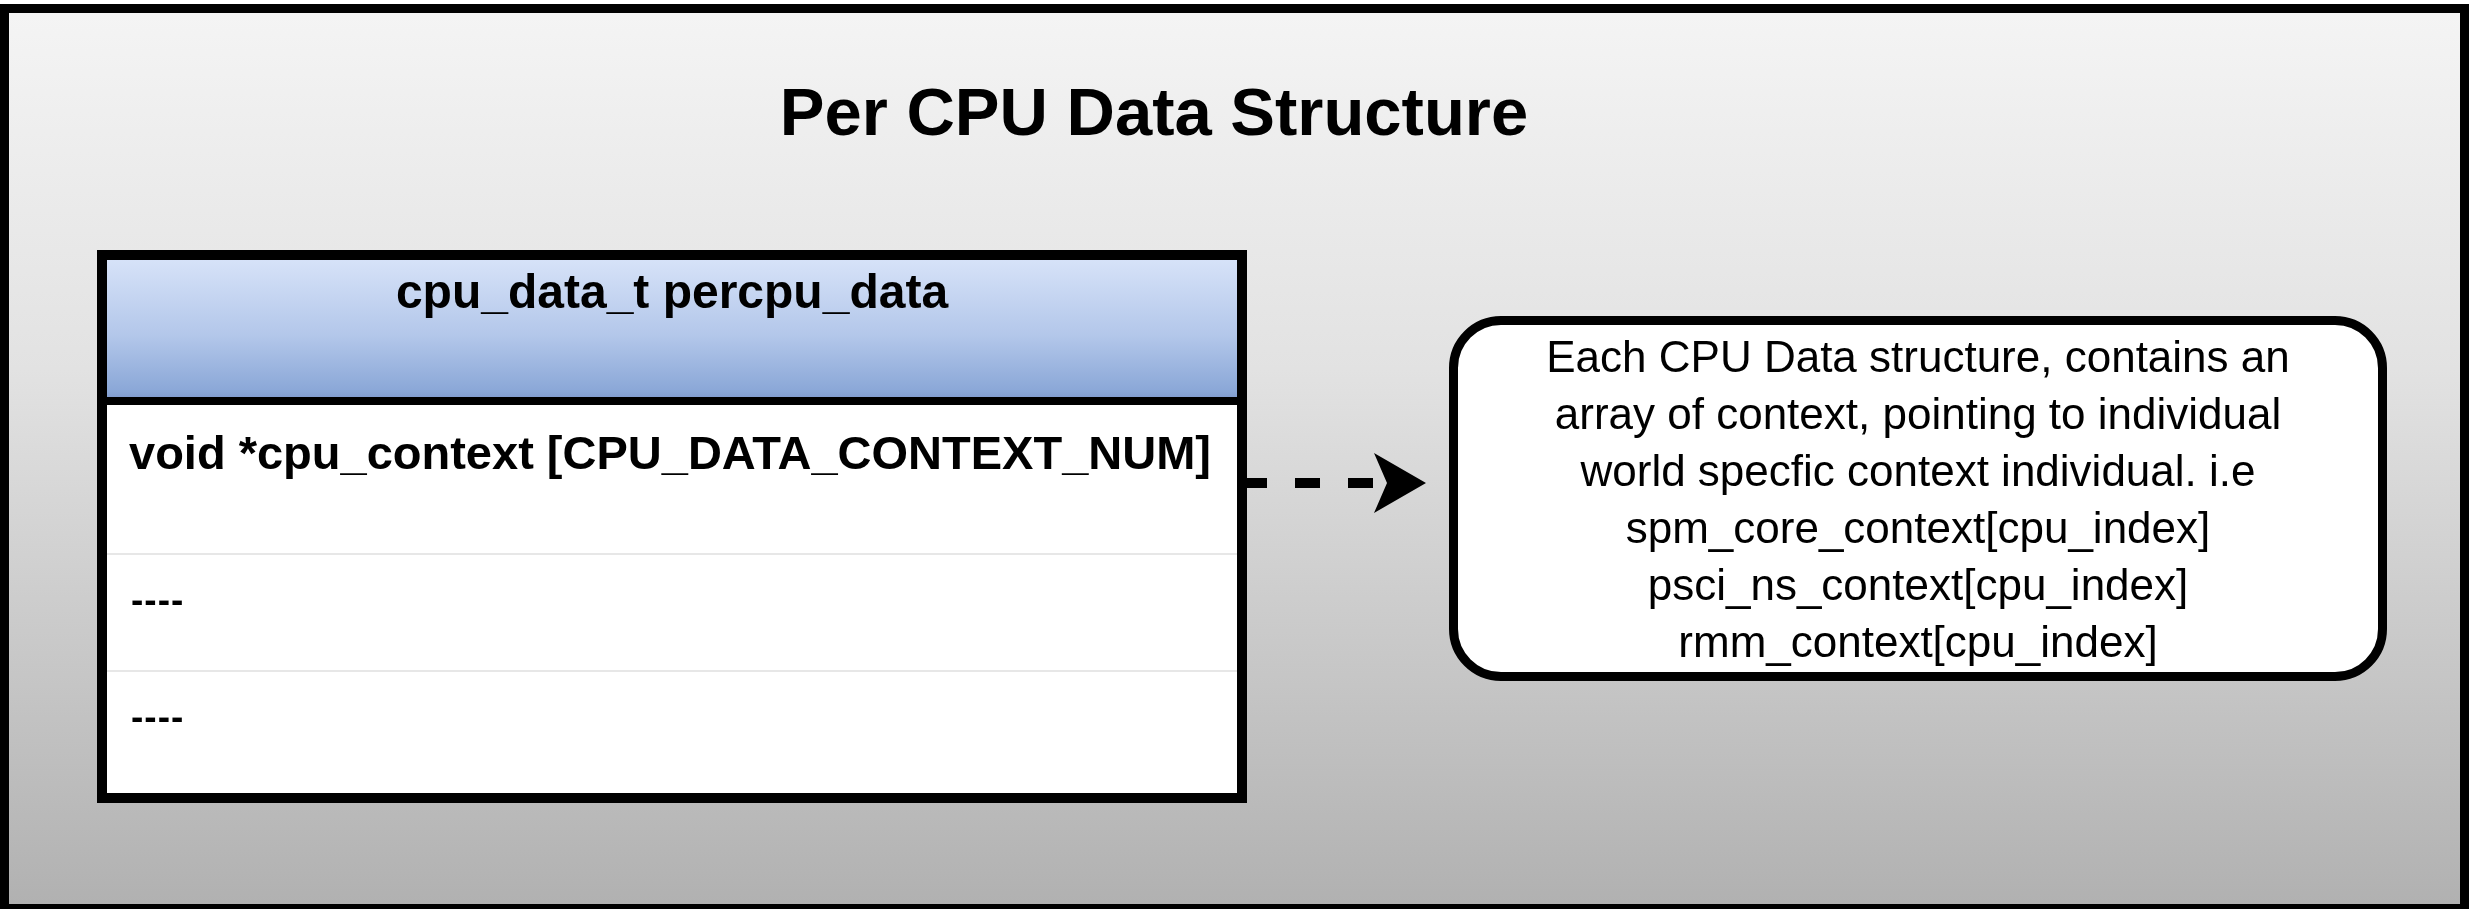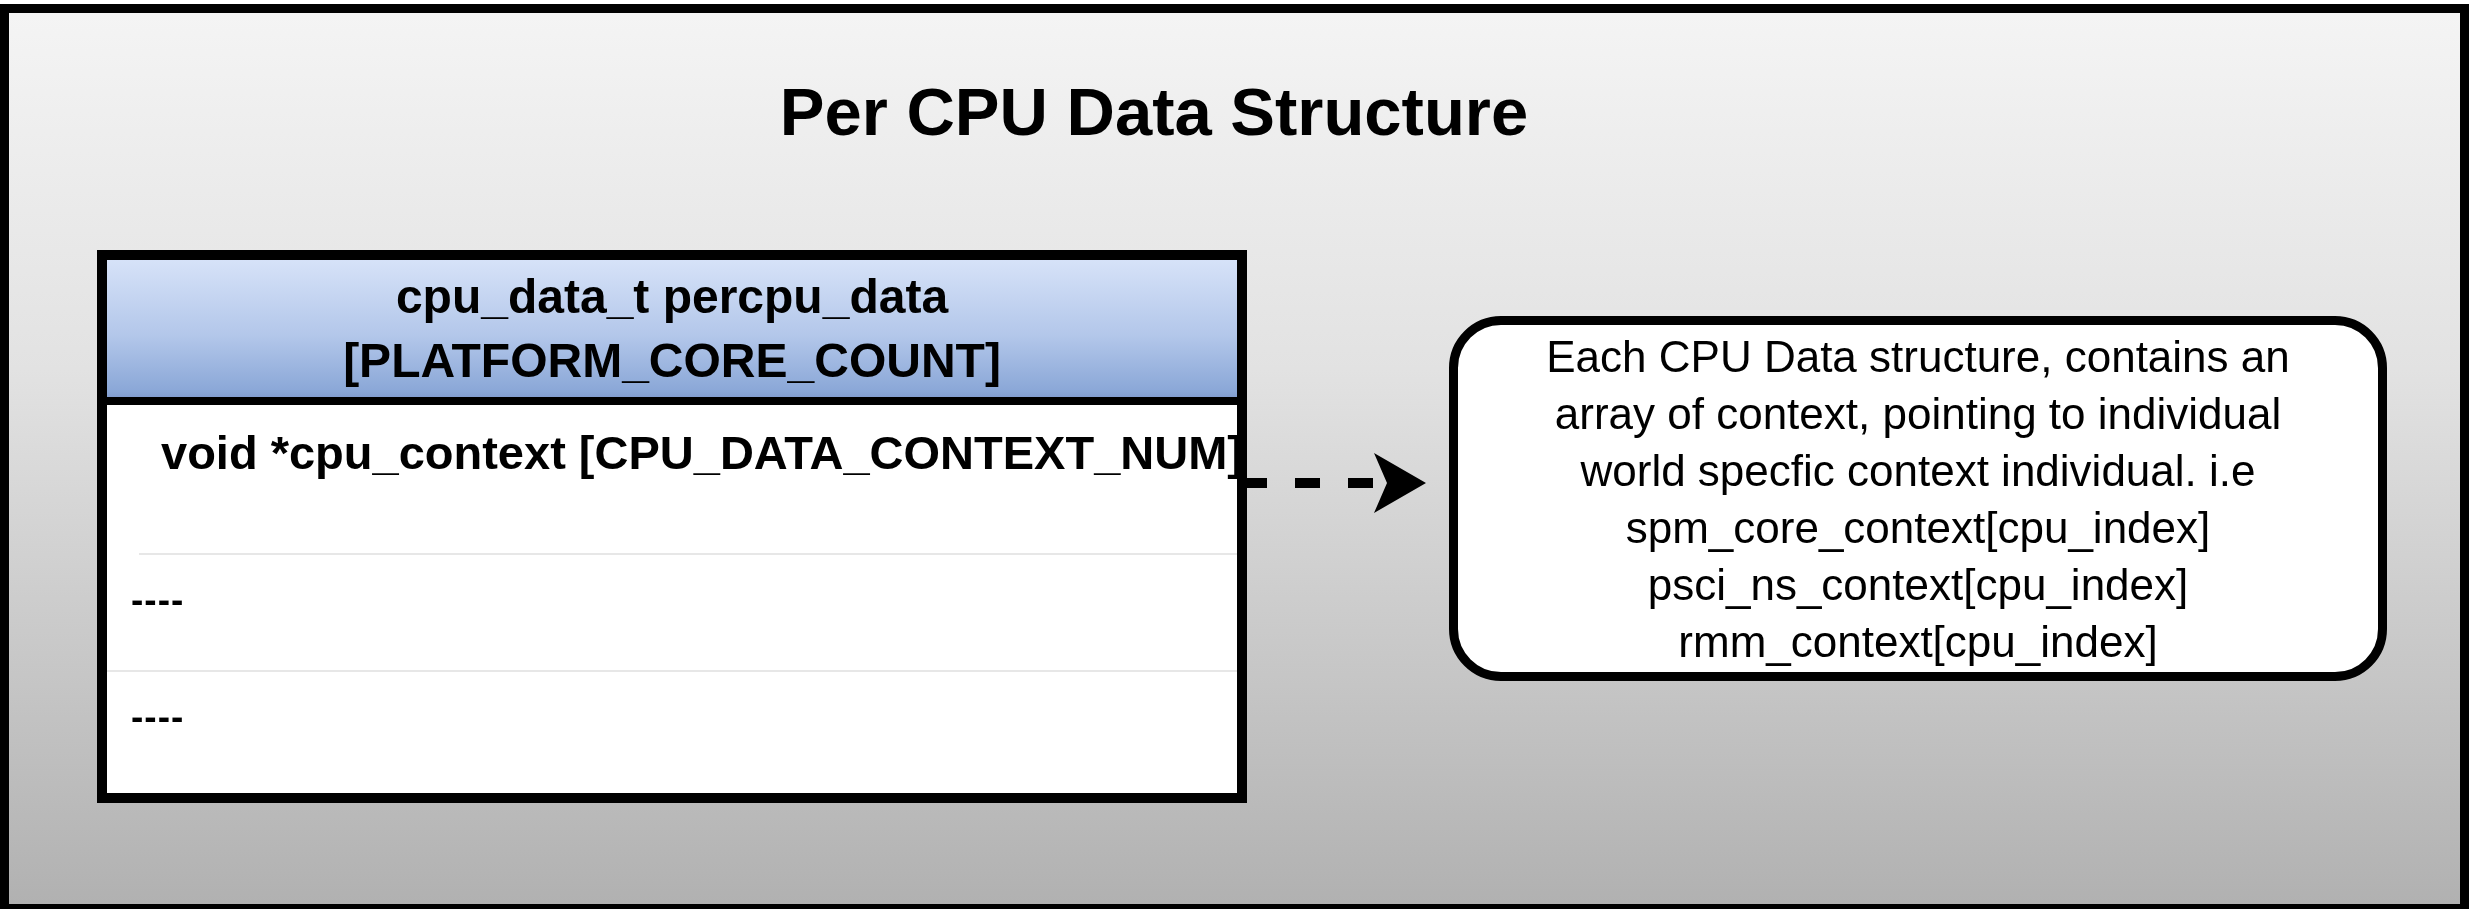--- a/index.html
+++ b/index.html
@@ -37,39 +37,38 @@
     flex-direction: column;
   }
   .cpu-table-header {
     height: 145px;
     flex: 0 0 145px;
     border-bottom: 8px solid #000000;
     background: linear-gradient(to bottom, #d6e2f8 0%, #b3c7ea 55%, #8aa7d7 96%, #839ed0 100%);
     display: flex;
     flex-direction: column;
     align-items: center;
-    justify-content: center;
+    justify-content: flex-start;
     font-size: 48px;
     font-weight: bold;
     line-height: 64px;
     text-align: center;
     color: #000000;
   }
   .row {
     background: #ffffff;
     color: #000000;
     font-weight: bold;
   }
   .row-context {
     flex: 0 0 150px;
     border-bottom: 2px solid #e7e7e7;
     font-size: 47px;
     padding: 20px 12px 0 22px;
     white-space: nowrap;
-    margin-left: 32px;
   }
   .row-dash {
     flex: 0 0 117px;
     font-size: 37px;
     padding: 24px 0 0 24px;
     letter-spacing: 1px;
   }
   .row-dash-1 { border-bottom: 2px solid #e7e7e7; }
   .row-dash-2 { border-bottom: none; flex: 1 1 auto; }
   
@@ -100,21 +99,20 @@
 </head>
 <body>
 
 <div class="canvas">
 
   <div class="title">Per CPU Data Structure</div>
 
   <div class="cpu-table">
     <div class="cpu-table-header">
       <div>cpu_data_t percpu_data</div>
-      <div>[PLATFORM_CORE_COUNT]</div>
     </div>
     <div class="row row-context">void *cpu_context [CPU_DATA_CONTEXT_NUM]</div>
     <div class="row row-dash row-dash-1">----</div>
     <div class="row row-dash row-dash-2">----</div>
   </div>
 
   <svg class="arrow-svg" viewBox="0 0 200 116" aria-hidden="true">
     <line x1="2" y1="58" x2="142" y2="58" stroke="#000000" stroke-width="10" stroke-dasharray="25 28"></line>
     <polygon points="134,28 186,58 134,88 147,58" fill="#000000"></polygon>
   </svg>

